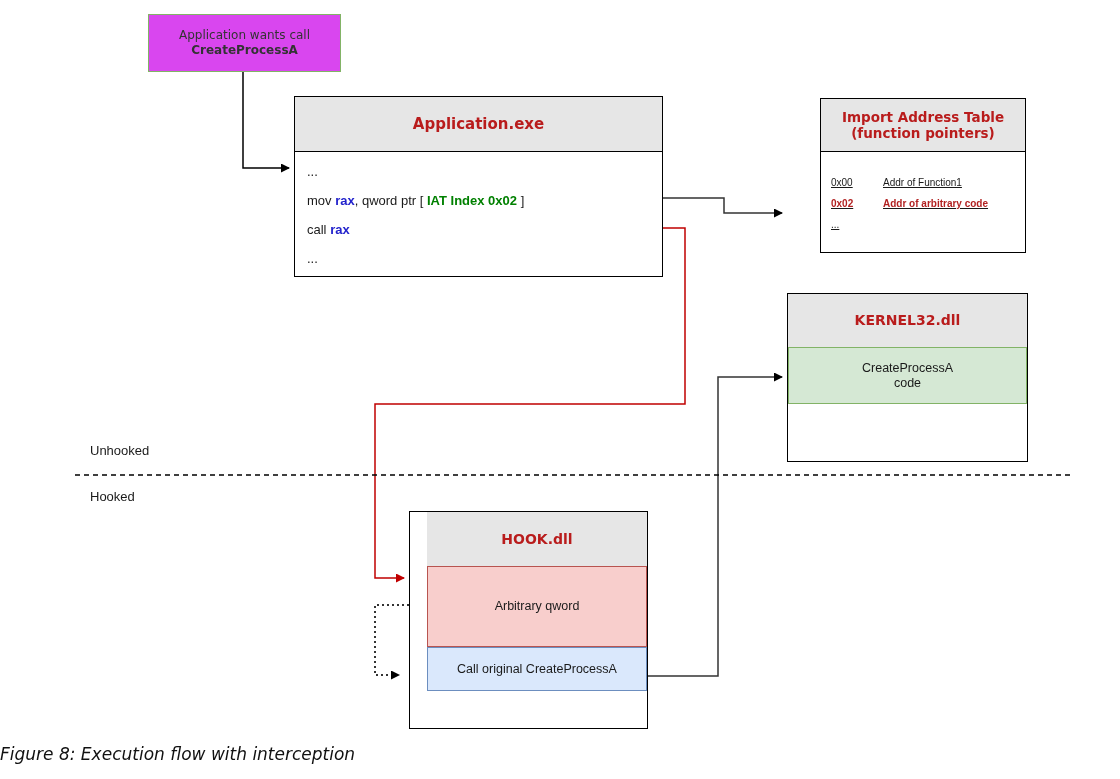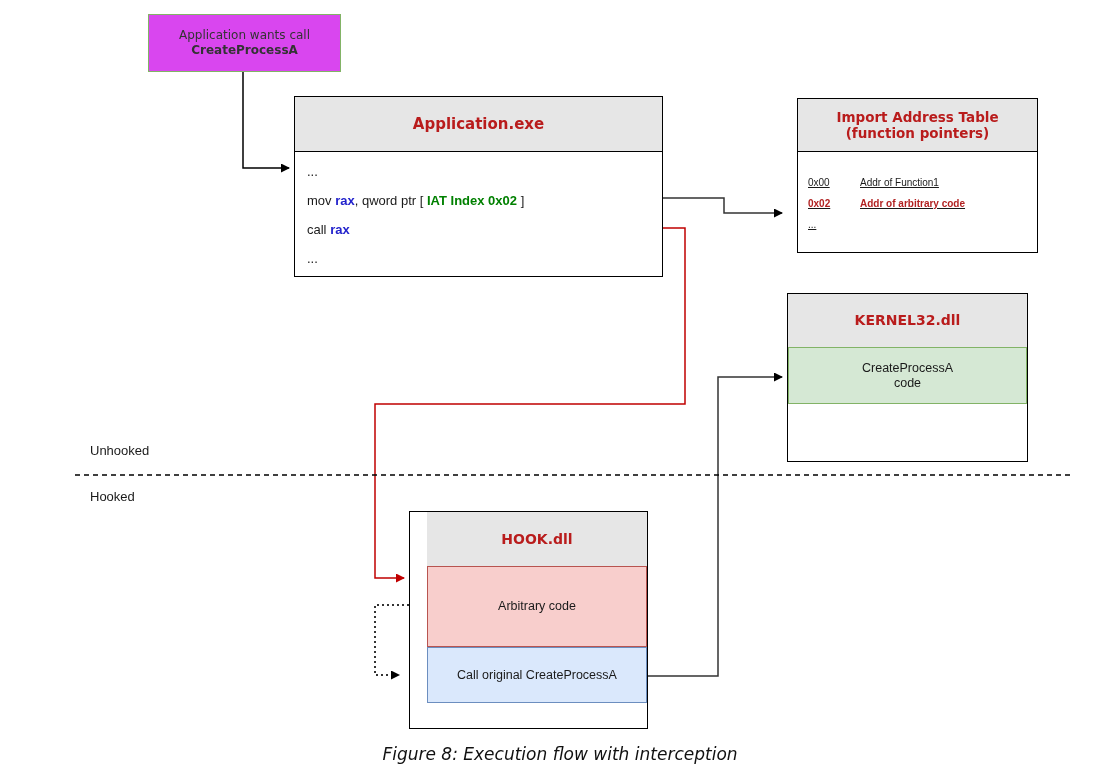--- a/index.html
+++ b/index.html
@@ -64,52 +64,51 @@
 
   
   .app-box { left: 294px; top: 96px; width: 369px; height: 181px; }
   .app-box .node-header { height: 55px; border-bottom: 1px solid #000; font-size: 15px; }
   .app-body { padding: 5px 12px; font-size: 13px; color: #1a1a1a; }
   .code-line { height: 29px; display: flex; align-items: center; white-space: pre; }
   .reg { color: #2222cc; font-weight: bold; }
   .iat-ref { color: #008000; font-weight: bold; }
 
   
-  .iat-box { left: 797px; top: 98px; width: 241px; height: 155px; }
+  .iat-box { left: 820px; top: 98px; width: 206px; height: 155px; }
   .iat-box .node-header { height: 53px; border-bottom: 1px solid #000; font-size: 13.5px; line-height: 16px; }
   .iat-body { padding: 20px 0 0 10px; font-size: 10px; color: #1a1a1a; text-decoration: underline; }
   .iat-row { display: flex; height: 21px; align-items: center; white-space: pre; }
   .iat-addr { width: 52px; }
   .iat-row.hl { color: #b22222; font-weight: bold; }
 
   
   .kernel-box { left: 787px; top: 293px; width: 241px; height: 169px; }
   .kernel-box .node-header { height: 53px; }
   .kernel-box .sec-green { height: 57px; margin: 0; }
 
   
   .hook-box { left: 409px; top: 511px; width: 239px; height: 218px; padding-left: 17px; }
   .hook-box .node-header { height: 54px; }
   .hook-box .sec-red { height: 81px; }
-  .hook-box .sec-blue { height: 56px; }
+  .hook-box .sec-blue { height: 44px; }
 
   
   .zone-label {
     position: absolute;
     font-size: 13px;
     color: #1a1a1a;
   }
   .lbl-unhooked { left: 90px; top: 443px; }
   .lbl-hooked   { left: 90px; top: 489px; }
 
   
   .caption {
     position: absolute;
     left: 0; top: 744px; width: 1120px;
-    text-align: center;
     font-family: "DejaVu Sans", sans-serif;
     font-style: italic;
     font-size: 17px;
     color: #111111;
   }
 
   svg.connectors {
     position: absolute;
     left: 0; top: 0;
     width: 1120px; height: 779px;
@@ -198,21 +197,21 @@
       <span>CreateProcessA</span>
       <span>code</span>
     </div>
   </div>
 
   <div class="node hook-box">
     <div class="node-header">
       <span>HOOK.dll</span>
     </div>
     <div class="section sec-red">
-      <span>Arbitrary code</span>
+      <span>Arbitrary qword</span>
     </div>
     <div class="section sec-blue">
       <span>Call original CreateProcessA</span>
     </div>
   </div>
 
   <div class="zone-label lbl-unhooked">Unhooked</div>
   <div class="zone-label lbl-hooked">Hooked</div>
 
   <div class="caption">Figure 8: Execution flow with interception</div>

